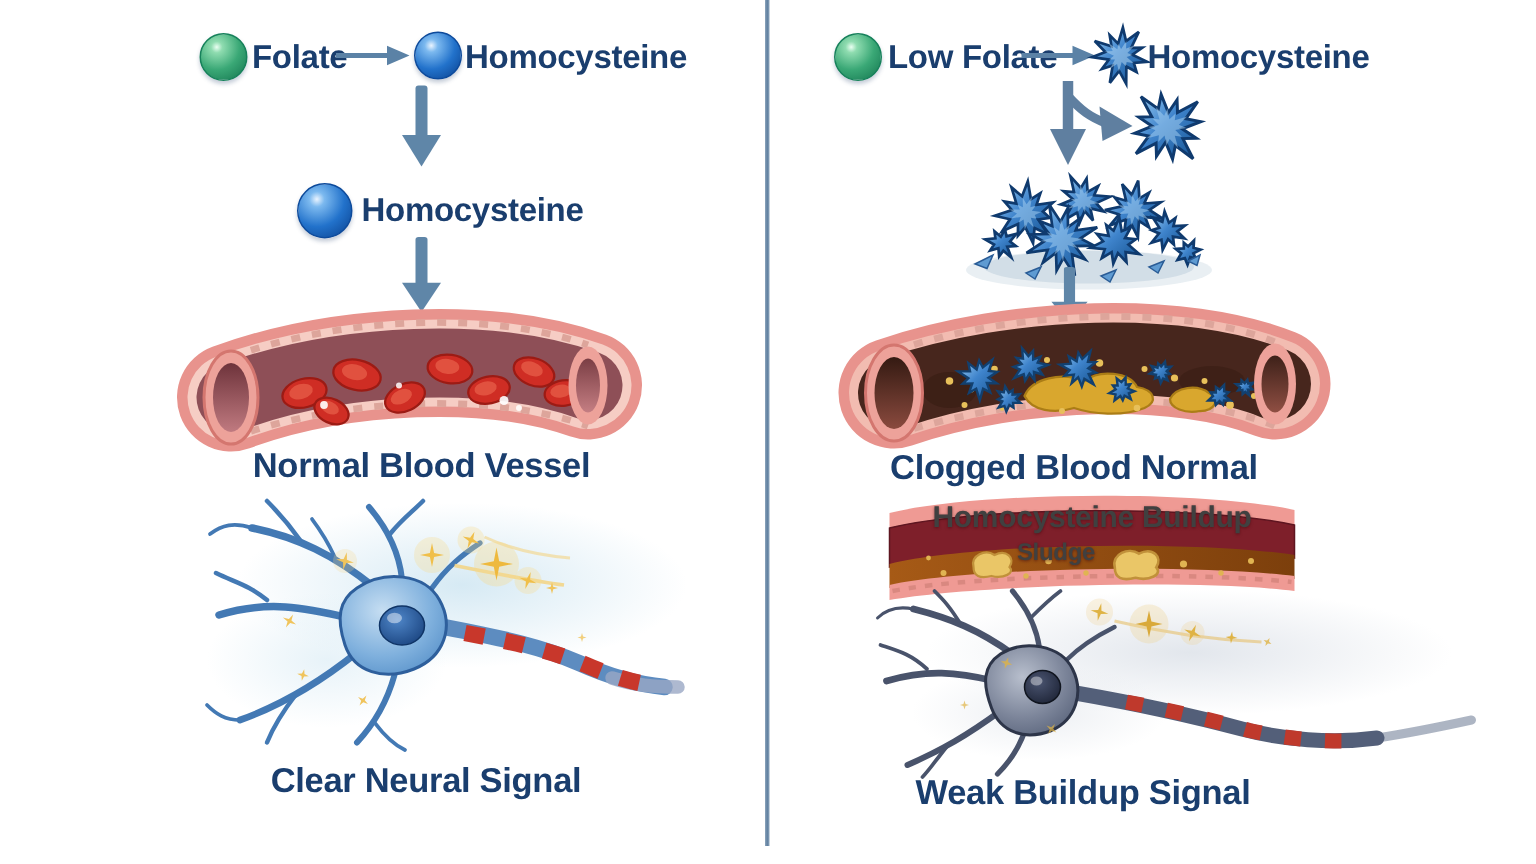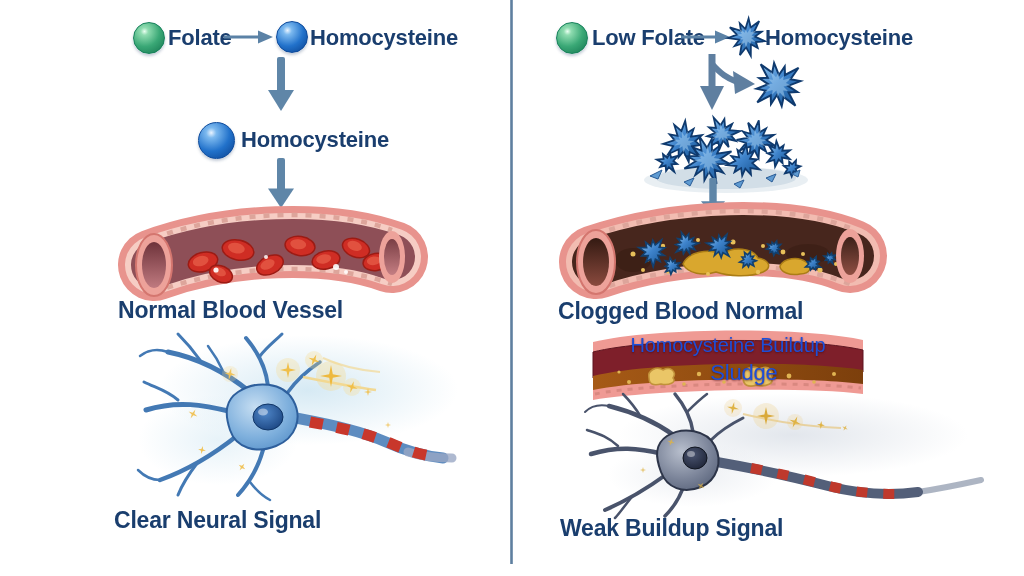--- a/index.html
+++ b/index.html
@@ -8,23 +8,23 @@
   .abs{position:absolute;}
   .divider{position:absolute;left:510px;top:0;width:3px;height:564px;
            background:linear-gradient(90deg,#8ea6bd,#5f7f9f,#8ea6bd);}
   .sphere{position:absolute;border-radius:50%;box-shadow:0 2px 3px rgba(40,70,110,.28);}
   .sphere.green{background:radial-gradient(circle at 35% 28%, #eafff2 0%, #8fdcb0 13%, #3aa876 52%, #13744e 100%);
                 border:1px solid #17815b;}
   .sphere.blue{background:radial-gradient(circle at 35% 28%, #eaf4ff 0%, #7cb9ef 15%, #2272cb 54%, #093f8c 100%);
                border:1px solid #0d4a9b;}
   .flow-label{position:absolute;font-weight:700;font-size:22px;line-height:30px;color:#1a3e6e;
               letter-spacing:-.2px;white-space:nowrap;}
-  .caption{position:absolute;font-weight:700;font-size:23px;color:#1a3e6e;text-align:left;
+  .caption{position:absolute;font-weight:700;font-size:23px;color:#1a3e6e;text-align:center;
            letter-spacing:-.2px;}
-  .banner-text{position:absolute;font-weight:400;color:#1d4ed8;text-align:center;
+  .banner-text{position:absolute;font-weight:700;color:#404040;text-align:center;
                text-shadow:0 1px 2px rgba(70,10,15,.6);letter-spacing:-.2px;}
   svg{display:block;overflow:visible;}
 </style>
 </head>
 <body>
 
 <svg width="0" height="0" style="position:absolute" aria-hidden="true">
   <defs>
     <linearGradient id="gCrystal" x1="0" y1="0" x2="1" y2="1">
       <stop offset="0" stop-color="#9fd0f4"></stop>
@@ -363,21 +363,21 @@
             <circle cx="135" cy="56" r="1.8"></circle>
           <circle cx="200" cy="50" r="2.4"></circle>
             <circle cx="225" cy="56" r="1.8"></circle>
             <circle cx="245" cy="48" r="2"></circle>
           <circle cx="30" cy="46" r="1.6"></circle>
             <circle cx="95" cy="58" r="1.8"></circle>
         </g>
       </g>
     </svg>
     <div class="banner-text" style="left:589px;top:334px;width:278px;font-size:20px">Homocysteine Buildup</div>
-    <div class="banner-text" style="left:605px;top:360px;width:278px;font-size:22px">Sludge</div>
+    <div class="banner-text" style="left:565px;top:360px;width:278px;font-size:16px">Sludge</div>
 
     <svg class="abs" style="left:583px;top:390px" width="420" height="128" viewBox="0 0 420 128">
       <ellipse cx="210" cy="45" rx="175" ry="42" fill="url(#gGlowGray)" opacity=".85"></ellipse>
       <ellipse cx="110" cy="85" rx="85" ry="32" fill="url(#gGlowGray)" opacity=".55"></ellipse>
       <g stroke="#49536b" fill="none" stroke-linecap="round">
         <path d="M92,46 C70,30 50,22 26,16" stroke-width="4.5"></path>
         <path d="M58,27 C50,14 46,10 40,4" stroke-width="2.5"></path>
         <path d="M26,16 C16,14 8,16 2,22" stroke-width="2"></path>
         <path d="M80,64 C55,58 35,56 8,64" stroke-width="4.5"></path>
         <path d="M35,56 C24,46 16,44 4,40" stroke-width="2.5"></path>

